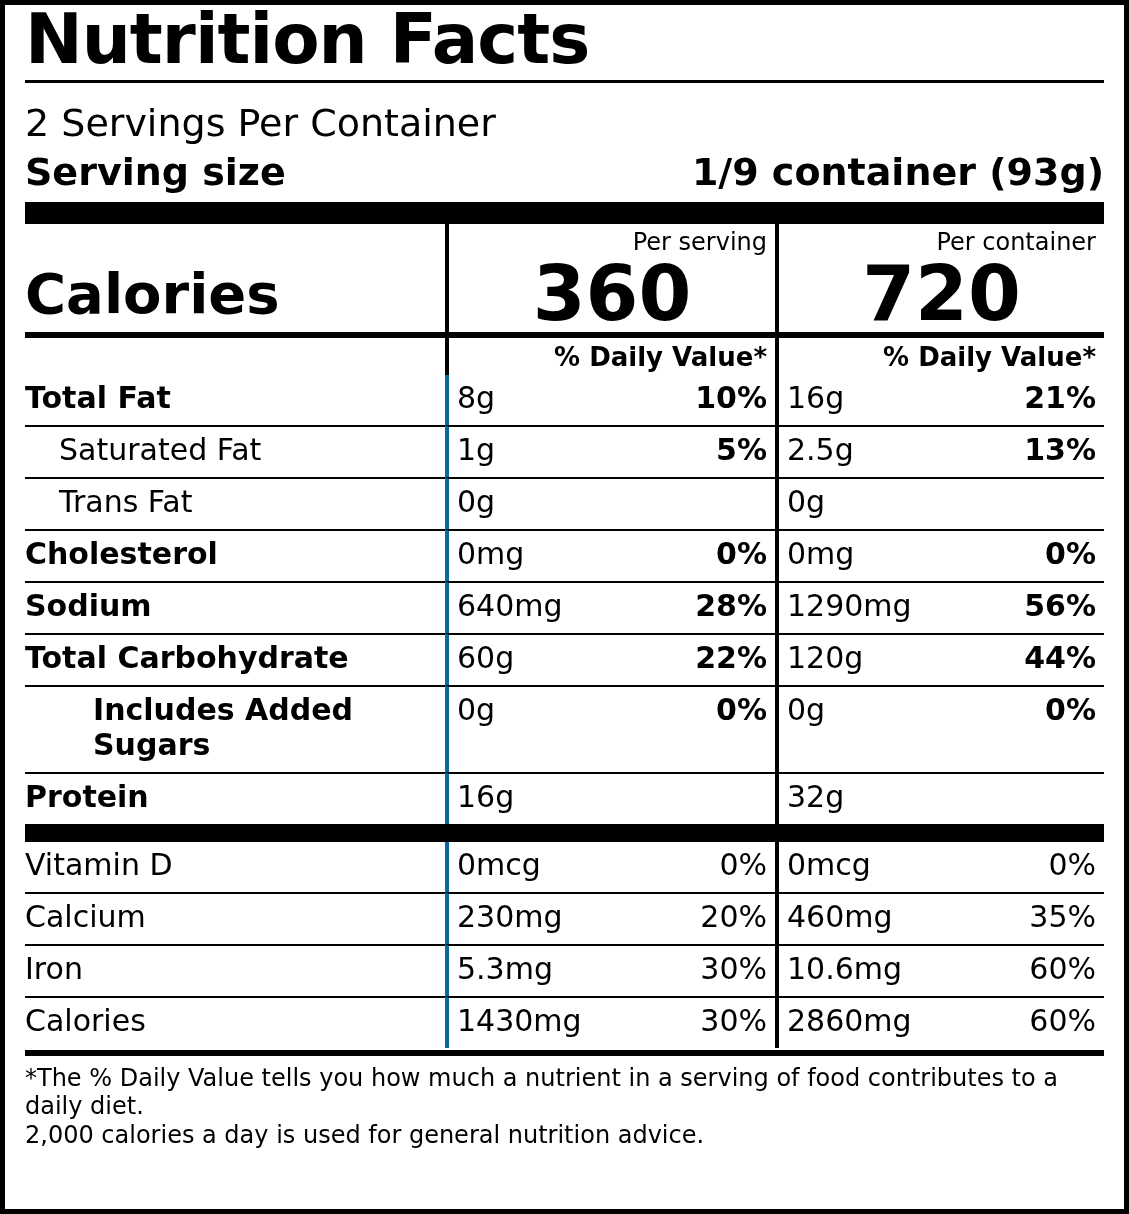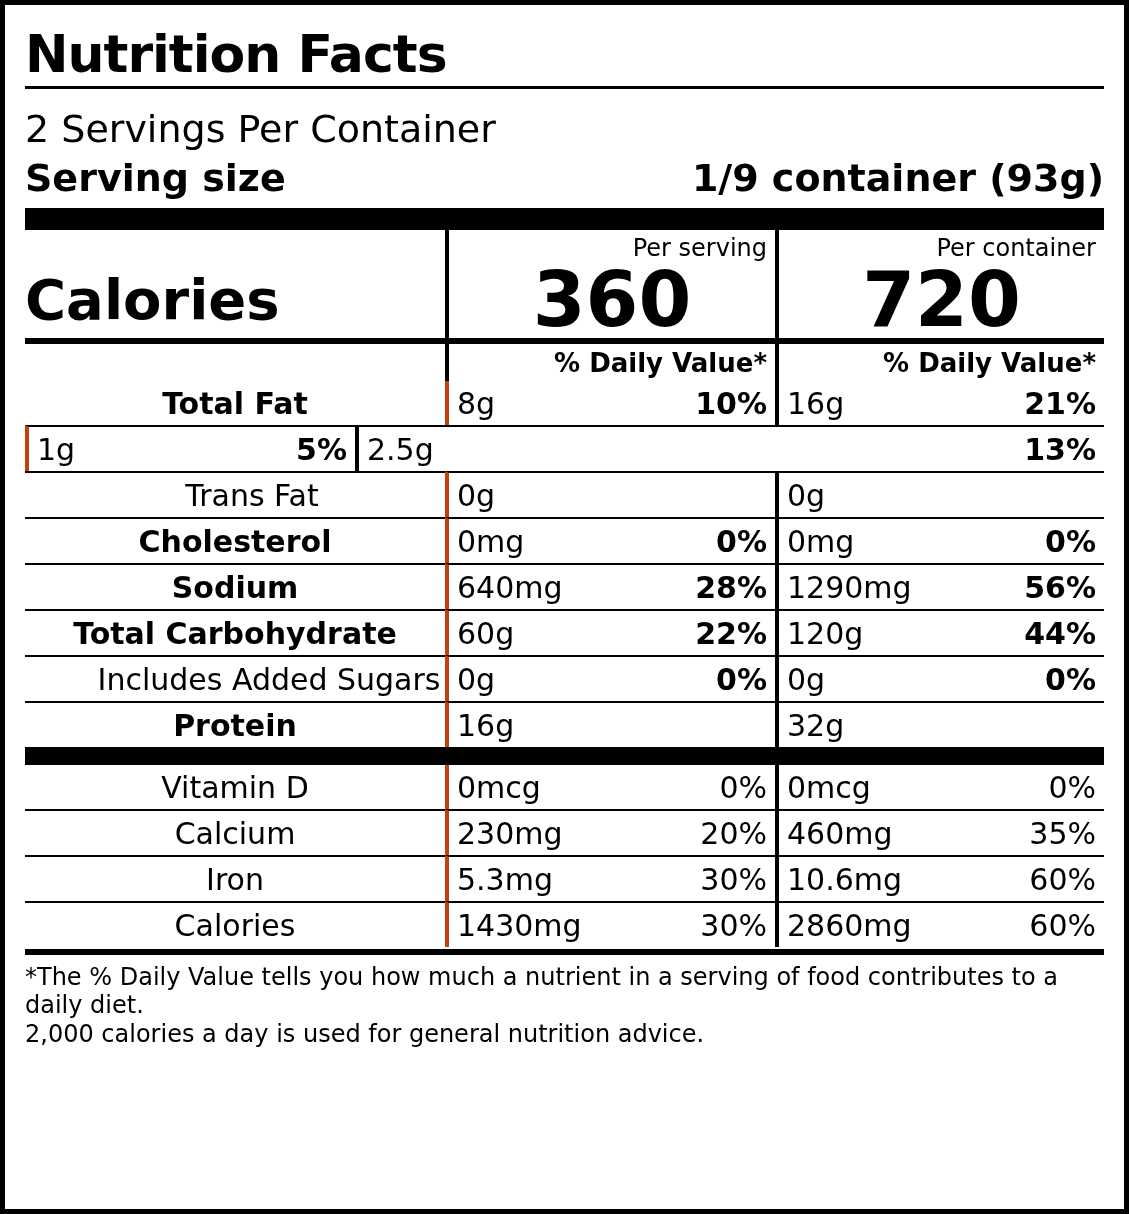--- a/index.html
+++ b/index.html
@@ -16,25 +16,25 @@
     width: 1129px;
     height: 1214px;
     box-sizing: border-box;
     border: 5px solid #000;
     background: #fff;
     padding: 0 20px;
   }
 
   
   .title {
-    font-size: 52px;
+    font-size: 69px;
     font-weight: bold;
     line-height: 1.0;
     letter-spacing: -1px;
-    padding-top: 23px;
+    padding-top: 0;
     padding-bottom: 6px;
   }
   .rule-thin { border-top: 3px solid #000; }
   .rule-med  { border-top: 6px solid #000; }
   .rule-thick{ border-top: 22px solid #000; }
 
   .servings {
     font-size: 38px;
     line-height: 1.15;
     padding: 19px 0 2px 0;
@@ -101,42 +101,41 @@
 
   
   .nrow {
     display: flex;
     align-items: stretch;
   }
   .n-name {
     width: 420px;
     flex: 0 0 420px;
     font-size: 30px;
-    padding: 5px 0 4px 0;
+    padding: 5px 0 10px 0;
     border-top: 2px solid #000;
     box-sizing: border-box;
-    text-align: center;
   }
   .n-name.first { border-top: none; }
   .n-cell {
     display: flex;
     justify-content: space-between;
     align-items: baseline;
     font-size: 30px;
     padding: 5px 8px 4px 8px;
     border-top: 2px solid #000;
     box-sizing: border-box;
   }
   .n-cell.first { border-top: none; }
-  .n-serv { width: 330px; flex: 0 0 330px; border-left: 4px solid #c2410c; }
+  .n-serv { width: 330px; flex: 0 0 330px; border-left: 4px solid #0369a1; }
   .n-cont { flex: 1 1 auto; border-left: 4px solid #000; }
   .n-dv { font-weight: bold; }
   .bold { font-weight: bold; }
   .ind1 { padding-left: 34px; }
-  .ind2 { padding-left: 68px; }
+  .ind2 { padding-left: 68px; font-weight: bold; }
 
   
   .section-break {
     display: flex;
   }
   .sb-name { width: 420px; flex: 0 0 420px; border-top: 18px solid #000; box-sizing: border-box; }
   .sb-serv { width: 330px; flex: 0 0 330px; border-left: 4px solid #000; border-top: 18px solid #000; box-sizing: border-box;}
   .sb-cont { flex: 1 1 auto; border-left: 4px solid #000; border-top: 18px solid #000; box-sizing: border-box;}
 
   .vitamins .n-dv { font-weight: normal; }
@@ -193,20 +192,21 @@
         <span>8g</span>
         <span class="n-dv">10%</span>
       </div>
       <div class="n-cont n-cell first">
         <span>16g</span>
         <span class="n-dv">21%</span>
       </div>
     </div>
 
     <div class="nrow">
+      <div class="n-name ind1">Saturated Fat</div>
       <div class="n-serv n-cell">
         <span>1g</span>
         <span class="n-dv">5%</span>
       </div>
       <div class="n-cont n-cell">
         <span>2.5g</span>
         <span class="n-dv">13%</span>
       </div>
     </div>
 

